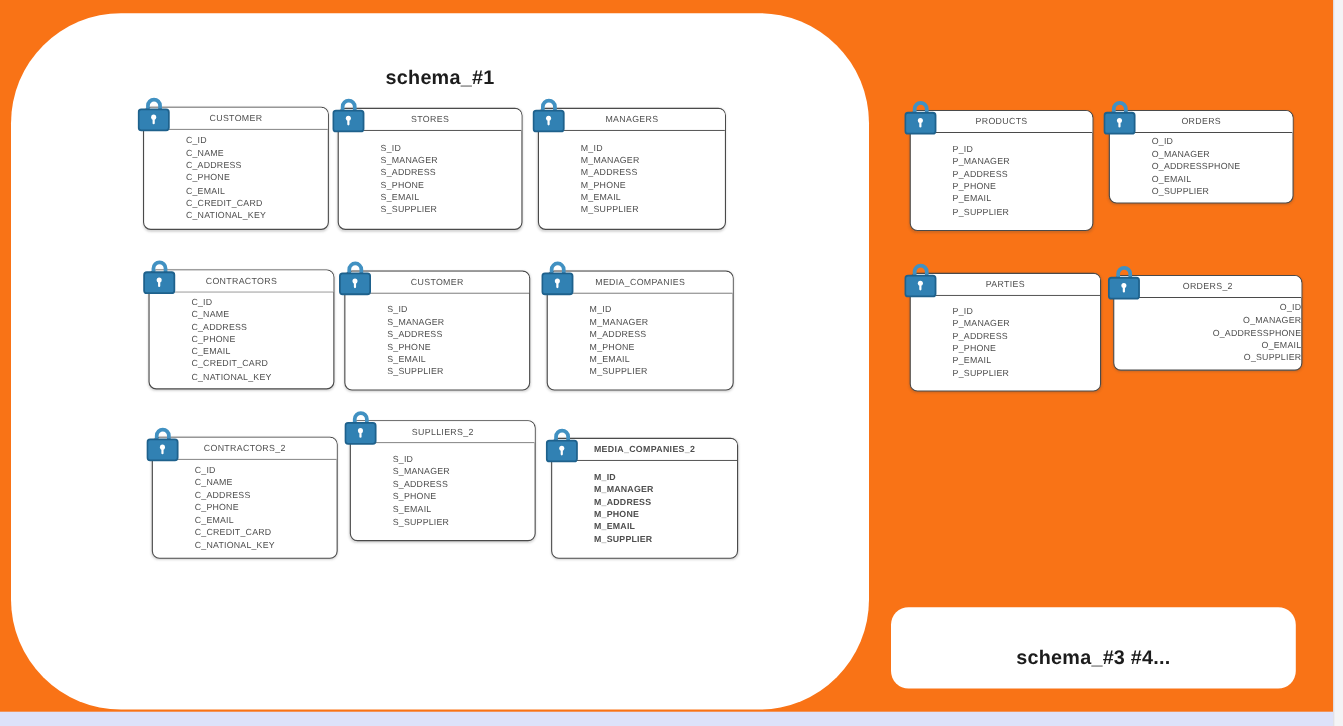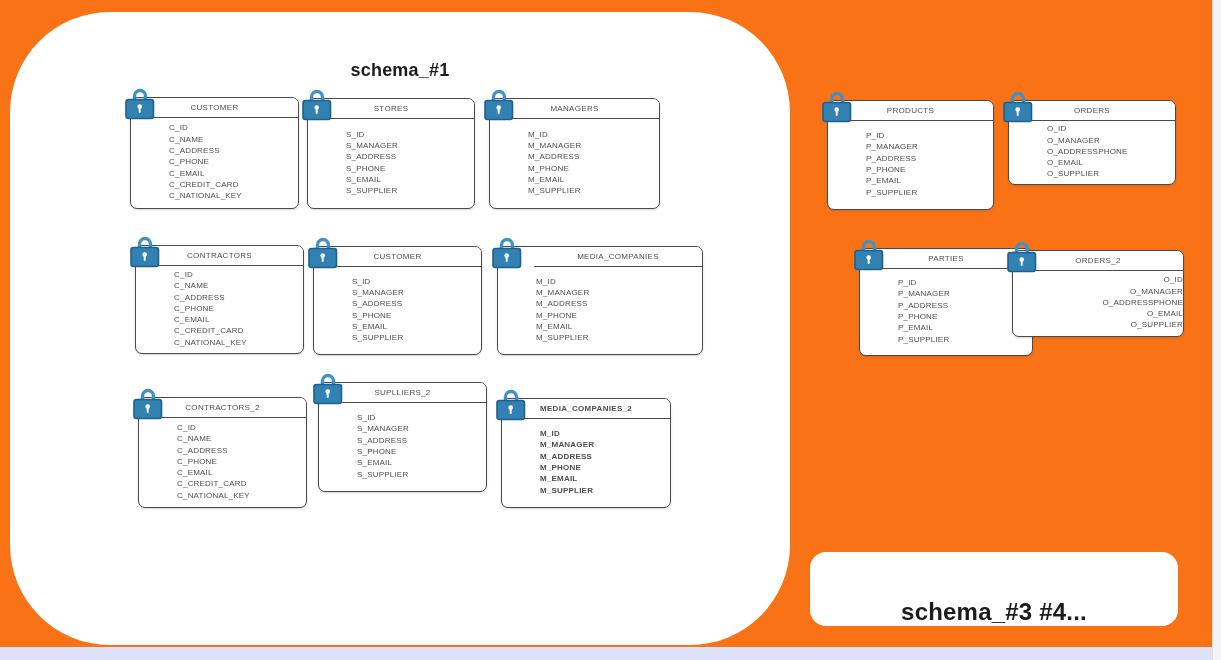--- a/index.html
+++ b/index.html
@@ -76,21 +76,21 @@
 <body>
 
 <div class="canvas" style="background: #f97316;">
 
   <section class="panel" id="panel-0" style="left: 10px; top: 12px; width: 780px; height: 633px; border-radius: 100px; background: rgb(255, 255, 255);">
     <h2 class="panel-title" style="top: 33px; font-size: 18px; color: rgb(28, 28, 28);">schema_#1</h2>
   </section>
 
 
   <section class="panel" id="panel-2" style="left: 810px; top: 552px; width: 368px; height: 74px; border-radius: 16px; background: rgb(255, 255, 255);">
-    <h2 class="panel-title" style="top: 14px; font-size: 24px; color: rgb(28, 28, 28); margin-top: 32px;">schema_#3 #4...</h2>
+    <h2 class="panel-title" style="top: 4px; font-size: 18px; color: rgb(28, 28, 28); margin-top: 32px;">schema_#3 #4...</h2>
   </section>
 
   <div id="tables-layer">
       <div class="db-table" style="left: 130px; top: 97px; width: 167px; height: 110px;">
         <span class="lock"><svg viewBox="0 0 30 33" width="30" height="33">
             <path d="M9.5 15 v-6 a5.5 5.5 0 0 1 11 0 V15" fill="none" stroke="#4191c2" stroke-width="3.4"></path>
             <rect x="1" y="12.5" width="27.5" height="19" rx="2.5" fill="#3181b3" stroke="#1e618c" stroke-width="1.6"></rect>
             <circle cx="14.7" cy="19.5" r="2.3" fill="#ffffff"></circle>
             <rect x="13.7" y="20.5" width="2" height="5.5" rx="1" fill="#ffffff"></rect>
           </svg></span>
@@ -167,21 +167,21 @@
         <div class="thead">CUSTOMER</div>
         <div class="tbody">
           <div class="field">S_ID</div>
           <div class="field">S_MANAGER</div>
           <div class="field">S_ADDRESS</div>
           <div class="field">S_PHONE</div>
           <div class="field">S_EMAIL</div>
           <div class="field">S_SUPPLIER</div>
         </div>
       </div>
-      <div class="db-table" style="left: 497px; top: 246px; width: 168px; height: 107px; padding-left: 36px;">
+      <div class="db-table" style="left: 497px; top: 246px; width: 168px; height: 107px;">
         <span class="lock"><svg viewBox="0 0 30 33" width="30" height="33">
             <path d="M9.5 15 v-6 a5.5 5.5 0 0 1 11 0 V15" fill="none" stroke="#4191c2" stroke-width="3.4"></path>
             <rect x="1" y="12.5" width="27.5" height="19" rx="2.5" fill="#3181b3" stroke="#1e618c" stroke-width="1.6"></rect>
             <circle cx="14.7" cy="19.5" r="2.3" fill="#ffffff"></circle>
             <rect x="13.7" y="20.5" width="2" height="5.5" rx="1" fill="#ffffff"></rect>
           </svg></span>
         <div class="thead">MEDIA_COMPANIES</div>
         <div class="tbody">
           <div class="field">M_ID</div>
           <div class="field">M_MANAGER</div>
@@ -269,21 +269,21 @@
           </svg></span>
         <div class="thead">ORDERS</div>
         <div class="tbody">
           <div class="field">O_ID</div>
           <div class="field">O_MANAGER</div>
           <div class="field">O_ADDRESSPHONE</div>
           <div class="field">O_EMAIL</div>
           <div class="field">O_SUPPLIER</div>
         </div>
       </div>
-      <div class="db-table" style="left: 827px; top: 248px; width: 172px; height: 106px; margin-left: 32px;">
+      <div class="db-table" style="left: 827px; top: 248px; width: 172px; height: 106px;">
         <span class="lock"><svg viewBox="0 0 30 33" width="30" height="33">
             <path d="M9.5 15 v-6 a5.5 5.5 0 0 1 11 0 V15" fill="none" stroke="#4191c2" stroke-width="3.4"></path>
             <rect x="1" y="12.5" width="27.5" height="19" rx="2.5" fill="#3181b3" stroke="#1e618c" stroke-width="1.6"></rect>
             <circle cx="14.7" cy="19.5" r="2.3" fill="#ffffff"></circle>
             <rect x="13.7" y="20.5" width="2" height="5.5" rx="1" fill="#ffffff"></rect>
           </svg></span>
         <div class="thead">PARTIES</div>
         <div class="tbody">
           <div class="field">P_ID</div>
           <div class="field">P_MANAGER</div>

